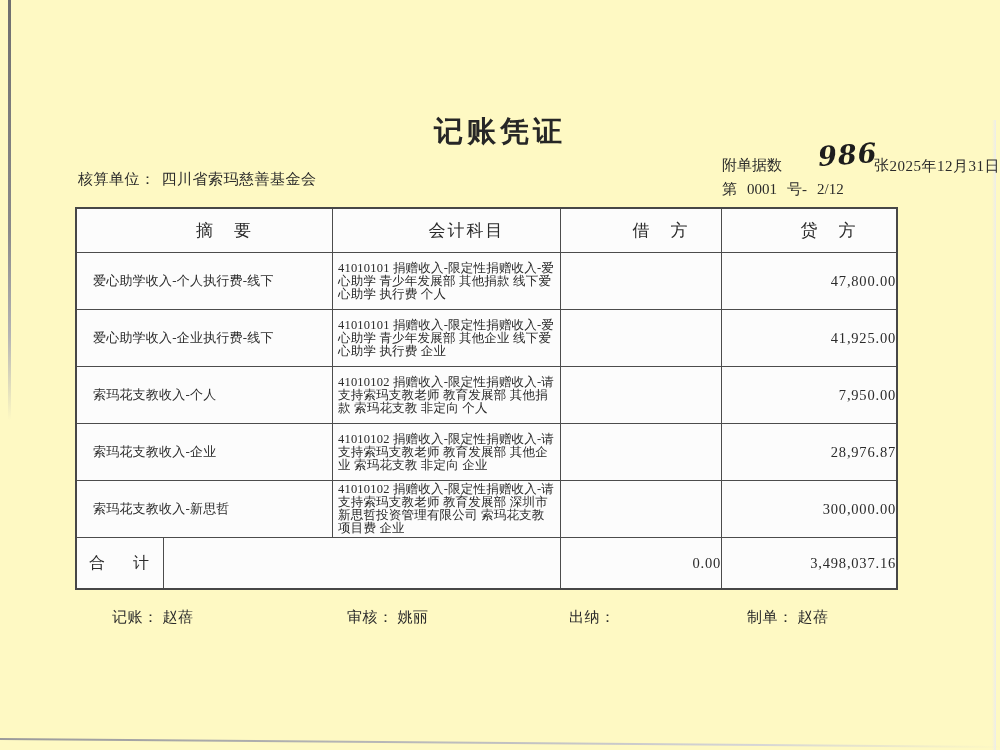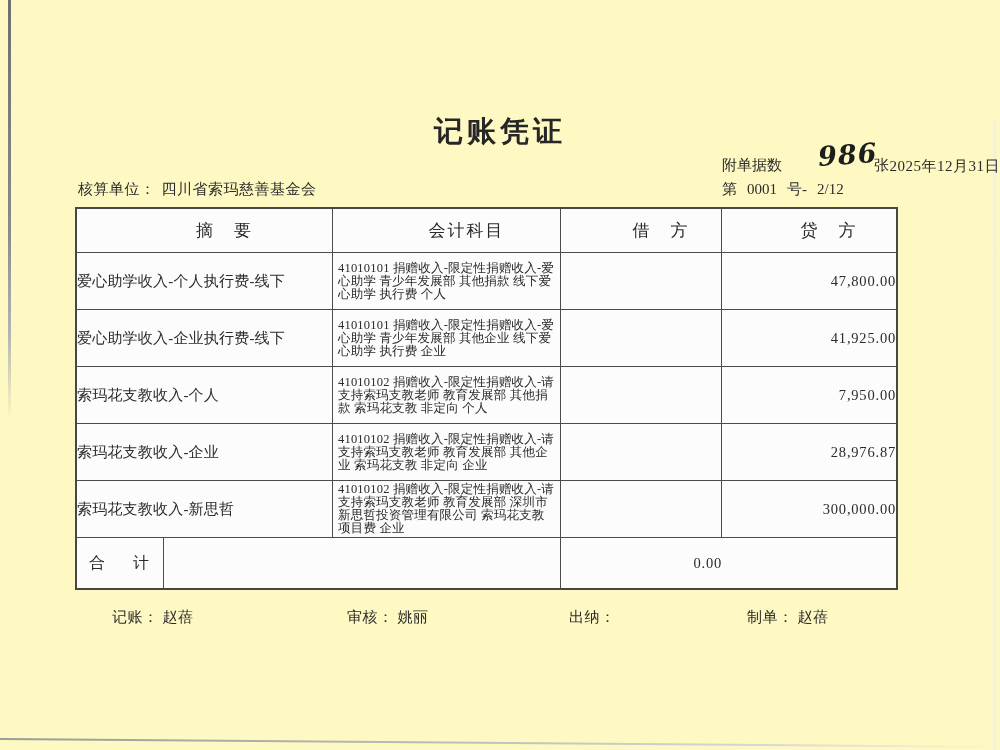--- a/index.html
+++ b/index.html
@@ -45,21 +45,21 @@
     font-size: 15px;
   }
   .attach .hand {
     position: absolute; left: 96px; top: -17px;
     font-size: 27px; font-style: italic; font-weight: bold;
     font-family: "DejaVu Serif", serif;
     transform: rotate(-4deg); letter-spacing: 1px; color: #1d1d1d;
   }
   .attach .unit { position: absolute; left: 152px; top: 0; }
   .unit-line {
-    position: absolute; left: 78px; top: 180px; font-size: 15px; letter-spacing: 0.5px;
+    position: absolute; left: 78px; top: 170px; font-size: 15px; letter-spacing: 0.5px;
   }
   .unit-line .uname { margin-left: 6px; }
   .no-line {
     position: absolute; left: 722px; top: 180px; width: 220px; font-size: 15px;
   }
   .no-line span { margin-right: 10px; }
   .no-line .pg { margin-right: 0; }
 
   
   .vtable {
@@ -76,22 +76,22 @@
   }
   .trow .tcell:last-child { border-right: none; }
   .trow.total .tcell { border-bottom: none; }
 
   .hrow .tcell {
     height: 44px; display: flex; align-items: center; justify-content: center;
     font-size: 17px; letter-spacing: 2px; color: #2a2a2a; padding-left: 40px;
   }
   .drow .tcell { height: 57px; }
   .drow .summary {
-    display: flex; align-items: center; padding: 0 4px 0 0;
-    font-size: 15px; letter-spacing: 0.2px;
+    display: flex; align-items: center; padding: 0 4px 0 16px;
+    font-size: 13px; letter-spacing: 0.2px;
   }
   .drow .account {
     display: flex; align-items: center; padding: 1px 3px 1px 5px;
     font-size: 12.5px; line-height: 13px; word-break: break-all;
     letter-spacing: 0.2px;
   }
   .amount {
     display: flex; align-items: center; justify-content: flex-end;
     font-size: 14.5px; letter-spacing: 0.8px;
     font-variant-numeric: tabular-nums;
@@ -179,20 +179,21 @@
       <div class="tcell summary">索玛花支教收入-新思哲</div>
       <div class="tcell account">41010102 捐赠收入-限定性捐赠收入-请支持索玛支教老师 教育发展部 深圳市新思哲投资管理有限公司 索玛花支教 项目费 企业</div>
       <div class="tcell amount"></div>
       <div class="tcell amount">300,000.00</div>
     </div>
 
     <div class="trow total">
       <div class="tcell tlabel">合　计</div>
       <div class="tcell merged"></div>
       <div class="tcell amount">0.00</div>
+      <div class="tcell amount">3,498,037.16</div>
     </div>
   </div>
 
   <div class="sig-row">
     <div class="sig s1">
       <span>记账：</span><span class="nm">赵蓓</span>
     </div>
     <div class="sig s2">
       <span>审核：</span><span class="nm">姚丽</span>
     </div>

